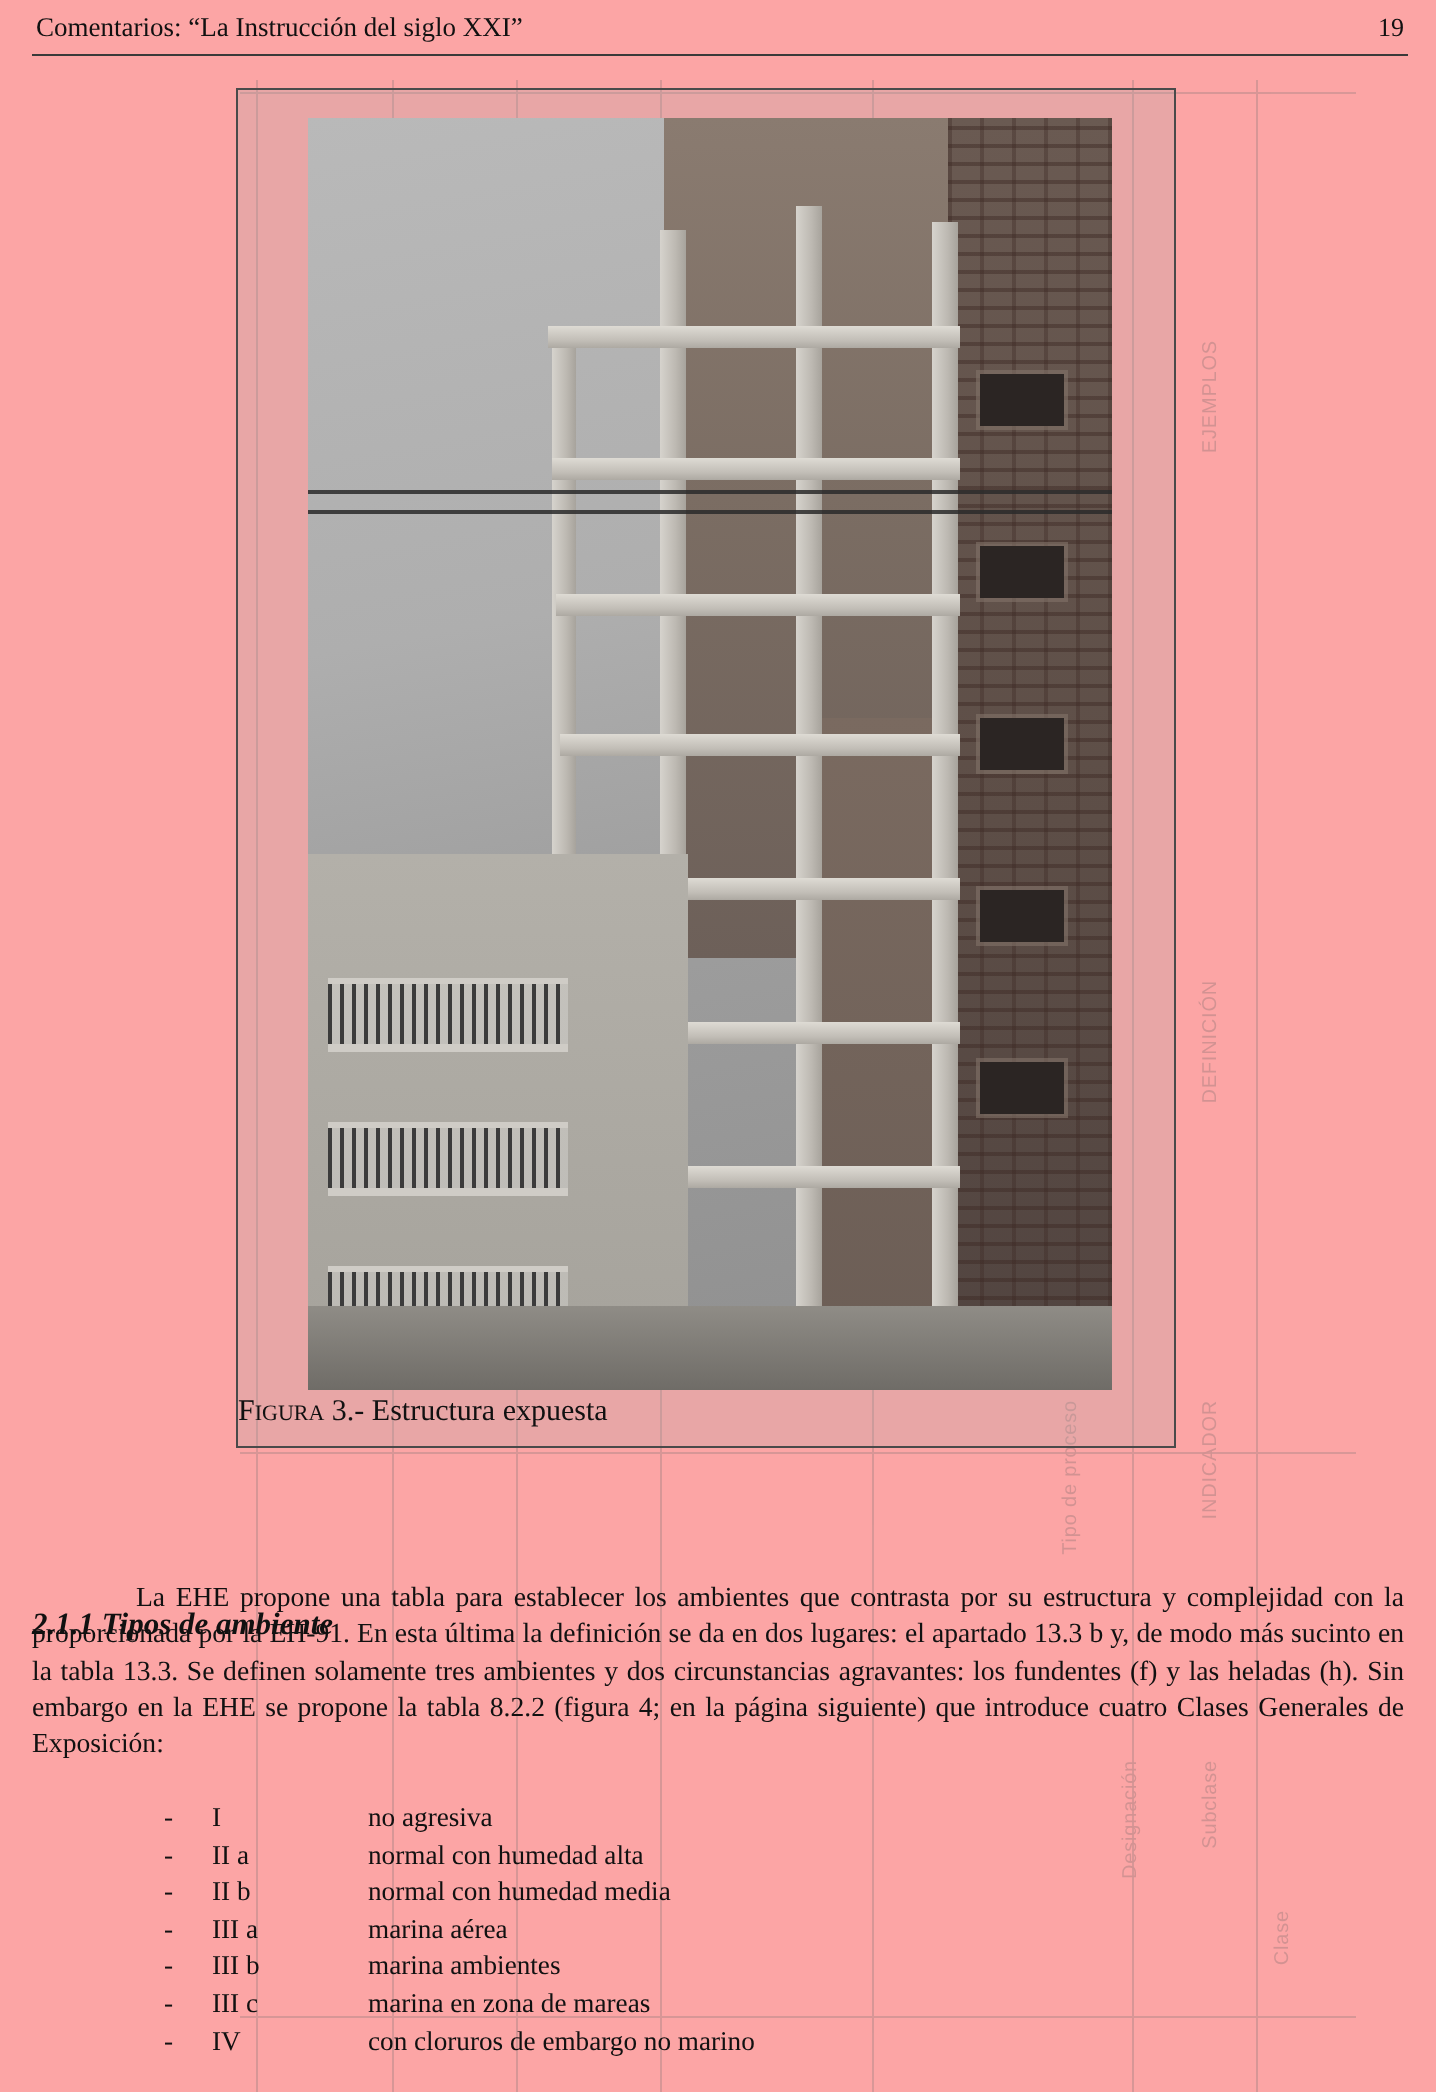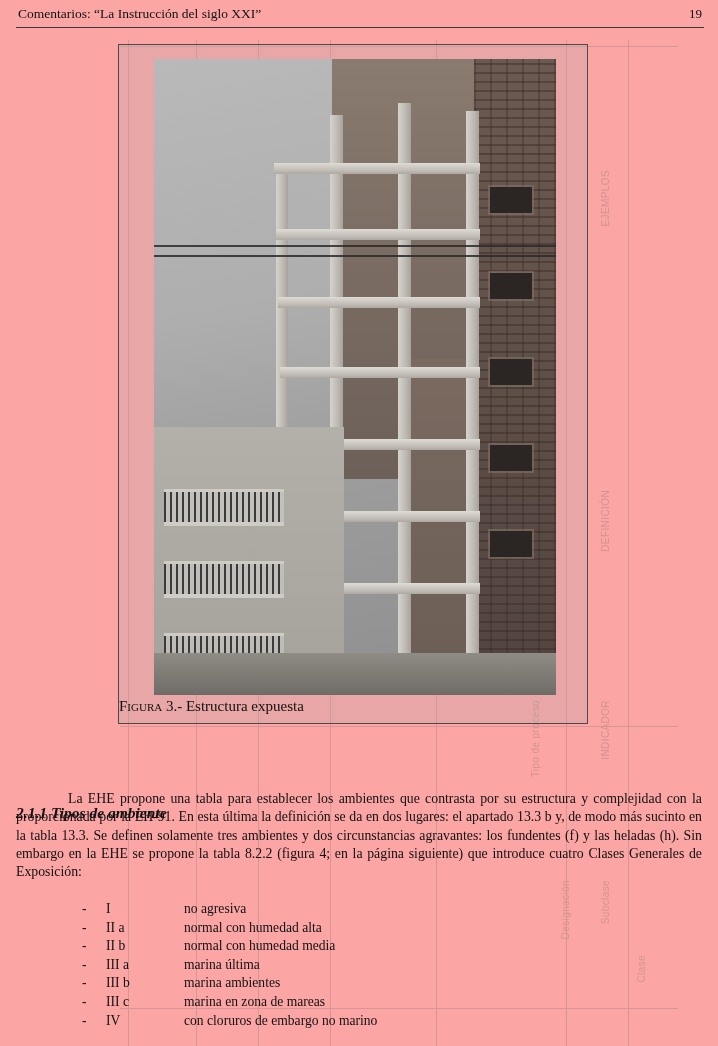--- a/index.html
+++ b/index.html
@@ -333,21 +333,21 @@
       <span class="desc">normal con humedad alta</span>
     </div>
     <div class="row">
       <span class="dash">-</span>
       <span class="code">II b</span>
       <span class="desc">normal con humedad media</span>
     </div>
     <div class="row">
       <span class="dash">-</span>
       <span class="code">III a</span>
-      <span class="desc">marina última</span>
+      <span class="desc">marina aérea</span>
     </div>
     <div class="row">
       <span class="dash">-</span>
       <span class="code">III b</span>
       <span class="desc">marina ambientes</span>
     </div>
     <div class="row">
       <span class="dash">-</span>
       <span class="code">III c</span>
       <span class="desc">marina en zona de mareas</span>

